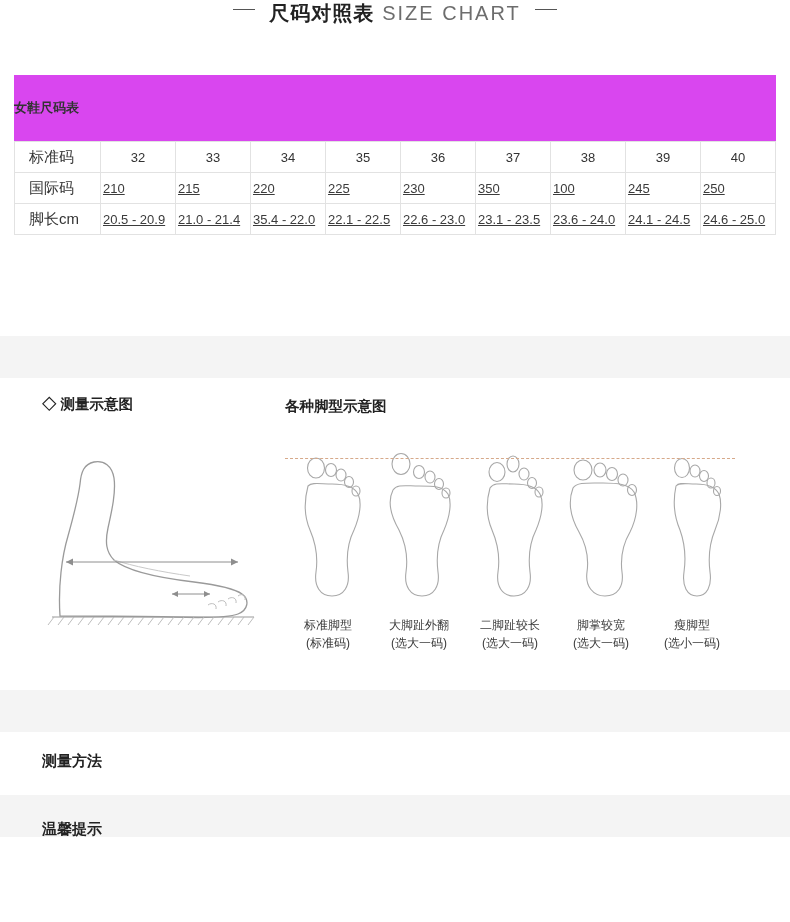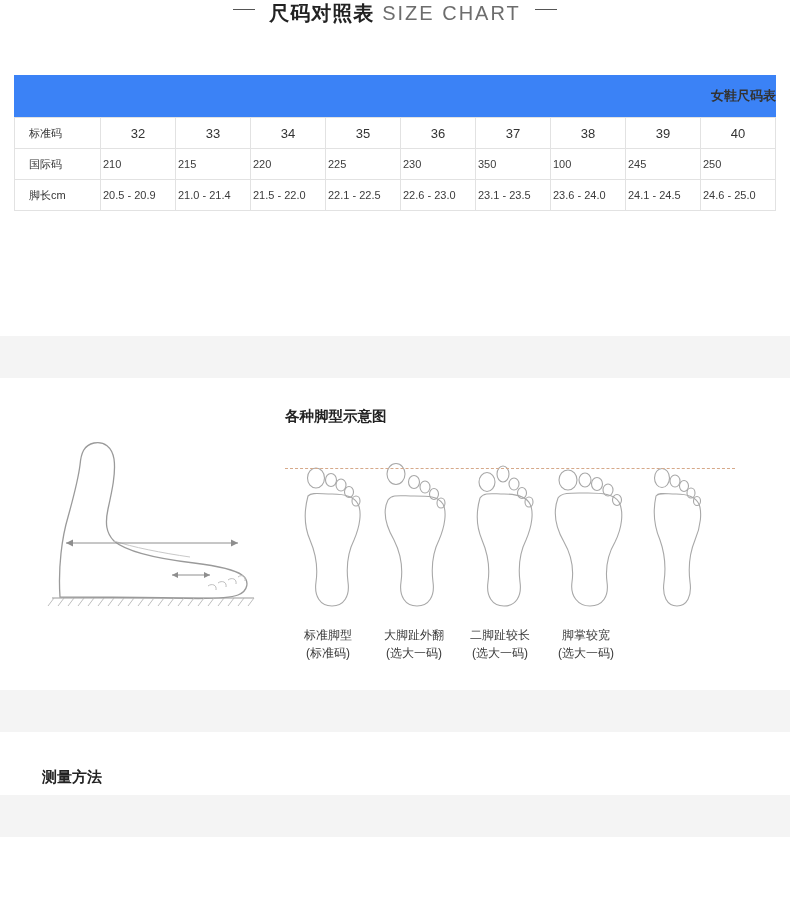--- a/index.html
+++ b/index.html
@@ -47,52 +47,53 @@
   
   .table-block {
     margin: 48px 14px 0 14px;
   }
   table.size-table {
     width: 762px;
     border-collapse: collapse;
     table-layout: fixed;
   }
   table.size-table caption {
-    background: #3b82f6;
+    background: #d946ef;
     color: #333;
     font-size: 13px;
     font-weight: bold;
-    padding: 12px 0;
-    text-align: right;
+    padding: 24px 0;
+    text-align: left;
   }
   table.size-table th,
   table.size-table td {
     border: 1px solid #e2e2e2;
     height: 31px;
     font-size: 11.5px;
     color: #3b3b3b;
     font-weight: normal;
     padding: 0 2px;
     white-space: nowrap;
     overflow: hidden;
   }
   table.size-table th.rowhead,
   table.size-table td.rowhead {
     width: 86px;
     text-align: left;
     padding-left: 14px;
-    font-size: 11px;
+    font-size: 15px;
     color: #333;
   }
   table.size-table thead th {
     font-size: 13px;
     color: #333;
   }
   table.size-table tbody tr td:not(.rowhead) {
-    font-size: 11px;
+    font-size: 13px;
+    text-decoration: underline;
   }
 
   
   .grey-band {
     position: absolute;
     left: 0;
     right: 0;
     height: 42px;
     background: #f4f4f4;
   }
@@ -115,45 +116,46 @@
   }
   .left-diagram {
     position: absolute;
     left: 42px;
     top: 0;
     width: 220px;
   }
   .right-diagram {
     position: absolute;
     left: 285px;
-    top: 12px;
+    top: 2px;
     width: 470px;
   }
   .foot-svg-wrap { margin-top: 22px; }
 
   .feet-row {
     display: flex;
+    justify-content: space-between;
     margin-top: 18px;
     width: 450px;
   }
   .foot-item { width: 86px; text-align: center; }
   .foot-caption {
     margin-top: 6px;
     font-size: 12px;
     color: #3a3a3a;
     line-height: 18px;
   }
 
   
   .text-block {
     position: absolute;
     left: 42px;
     width: 710px;
   }
-  .tb-1 { top: 768px; }
+  .tb-1 { top: 752px; }
   .tb-2 { top: 820px; }
   .tb-title {
     font-size: 15px;
     color: #222;
     font-weight: bold;
     margin-bottom: 10px;
   }
   .tb-body {
     font-size: 13.5px;
     color: #333;
@@ -194,39 +196,40 @@
         <td>230</td>
         <td>350</td>
         <td>100</td>
         <td>245</td>
         <td>250</td>
       </tr>
       <tr>
         <td class="rowhead">脚长cm</td>
         <td>20.5 - 20.9</td>
         <td>21.0 - 21.4</td>
-        <td>21.5 - 22.0</td>
+        <td>35.4 - 22.0</td>
         <td>22.1 - 22.5</td>
         <td>22.6 - 23.0</td>
         <td>23.1 - 23.5</td>
         <td>23.6 - 24.0</td>
         <td>24.1 - 24.5</td>
         <td>24.6 - 25.0</td>
       </tr>
     </tbody>
   </table>
 </div>
 
 <div class="grey-band band-1"></div>
 <div class="grey-band band-2"></div>
 <div class="grey-band band-3"></div>
 
 <div class="diagrams">
 
   <div class="left-diagram">
+    <div class="sec-heading">◇ 测量示意图</div>
     <div class="foot-svg-wrap">
       <svg width="220" height="190" viewBox="0 0 220 190">
 
         <path d="M18 180 C16 150 20 120 26 100 C31 82 36 64 38 48 C39 36 42 28 52 26 C62 24 70 30 72 42 C74 56 70 74 66 92 C63 106 64 116 72 124 C86 136 118 142 152 146 C176 149 192 152 200 158 C208 164 206 174 196 178 C186 182 160 182 130 181 C96 180 50 180 18 180 Z" fill="none" stroke="#9a9a9a" stroke-width="1.3"></path>
         <path d="M72 124 C90 130 120 136 148 140" fill="none" stroke="#c9c9c9" stroke-width="1"></path>
 
         <path d="M196 160 C200 157 204 159 203 164" fill="none" stroke="#bdbdbd" stroke-width="1"></path>
         <path d="M186 163 C190 160 195 162 194 167" fill="none" stroke="#bdbdbd" stroke-width="1"></path>
         <path d="M176 166 C180 163 185 165 184 170" fill="none" stroke="#bdbdbd" stroke-width="1"></path>
         <path d="M166 169 C170 166 175 168 174 173" fill="none" stroke="#bdbdbd" stroke-width="1"></path>
@@ -338,24 +341,29 @@
 
         <div class="foot-item">
           <svg width="80" height="160" viewBox="0 0 80 160">
             <ellipse cx="30" cy="22" rx="7.5" ry="9.5" fill="none" stroke="#a8a8a8" stroke-width="1.1"></ellipse>
             <ellipse cx="43" cy="25" rx="5" ry="6" fill="none" stroke="#a8a8a8" stroke-width="1.1"></ellipse>
             <ellipse cx="52" cy="30" rx="4.5" ry="5.5" fill="none" stroke="#a8a8a8" stroke-width="1.1"></ellipse>
             <ellipse cx="59" cy="37" rx="4" ry="5" fill="none" stroke="#a8a8a8" stroke-width="1.1"></ellipse>
             <ellipse cx="65" cy="45" rx="3.5" ry="4.5" fill="none" stroke="#a8a8a8" stroke-width="1.1"></ellipse>
             <path d="M24 40 C21 54 22 70 28 84 C33 98 34 112 32 126 C30 140 35 150 45 150 C55 150 60 140 58 126 C56 110 58 96 63 84 C69 70 70 56 67 48 C63 40 54 38 44 38 C34 38 27 36 24 40 Z" fill="none" stroke="#a8a8a8" stroke-width="1.1"></path>
           </svg>
+          <div class="foot-caption">
+            <div>瘦脚型</div>
+            <div>(选小一码)</div>
+          </div>
         </div>
       </div>
     </div>
   </div>
 </div>
 
 <div class="text-block tb-1">
   <div class="tb-title">测量方法</div>
 </div>
 
 <div class="text-block tb-2">
+  <div class="tb-title">温馨提示</div>
 </div>
 
 </body></html>

